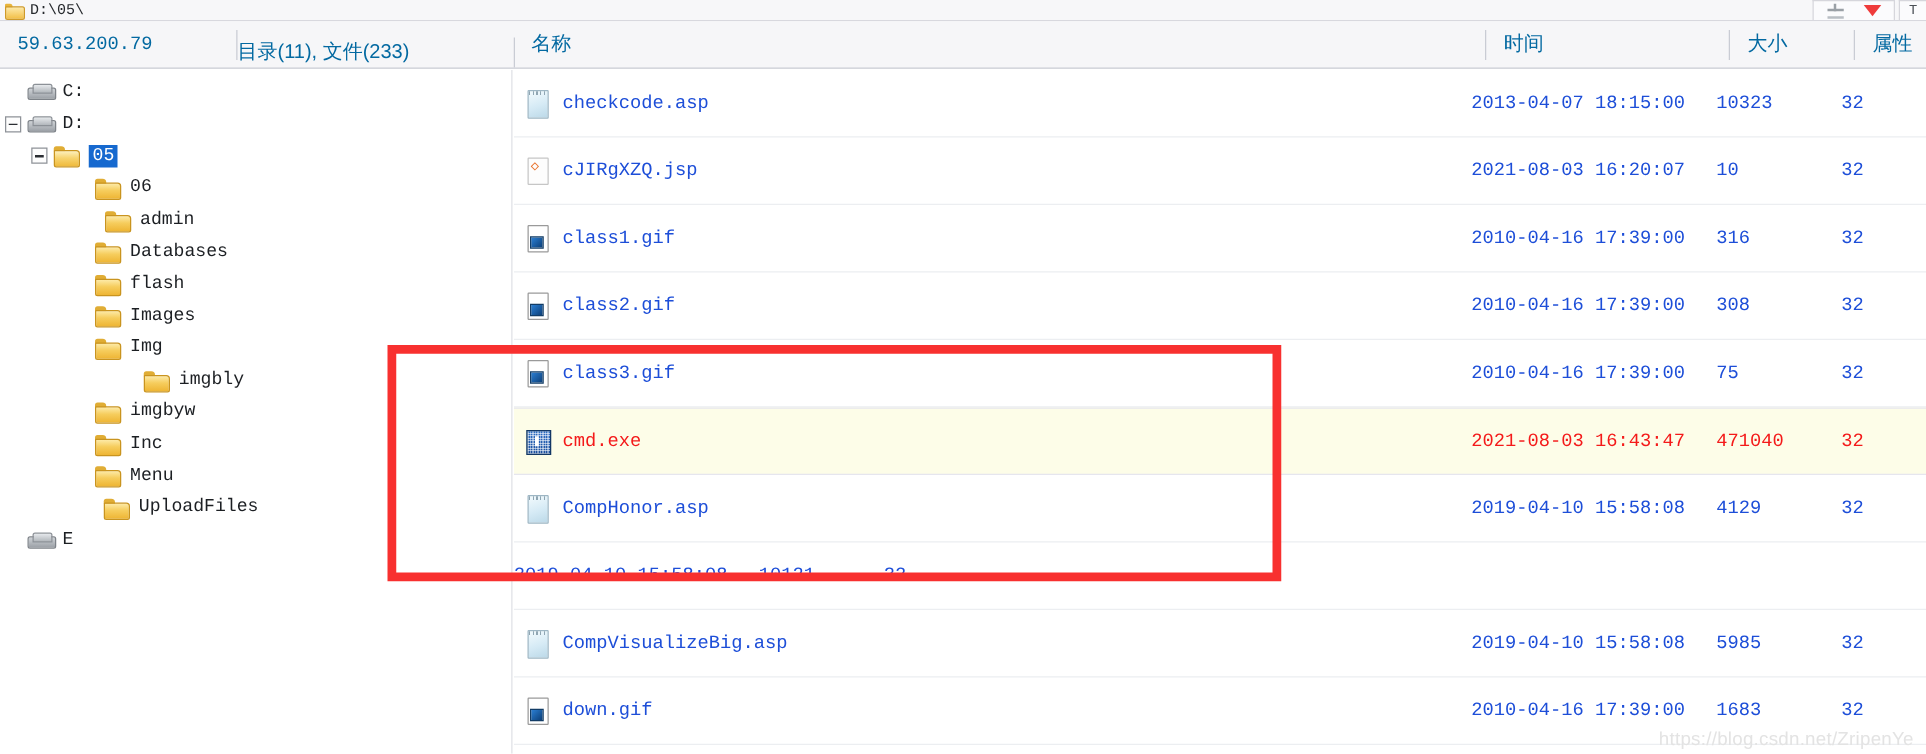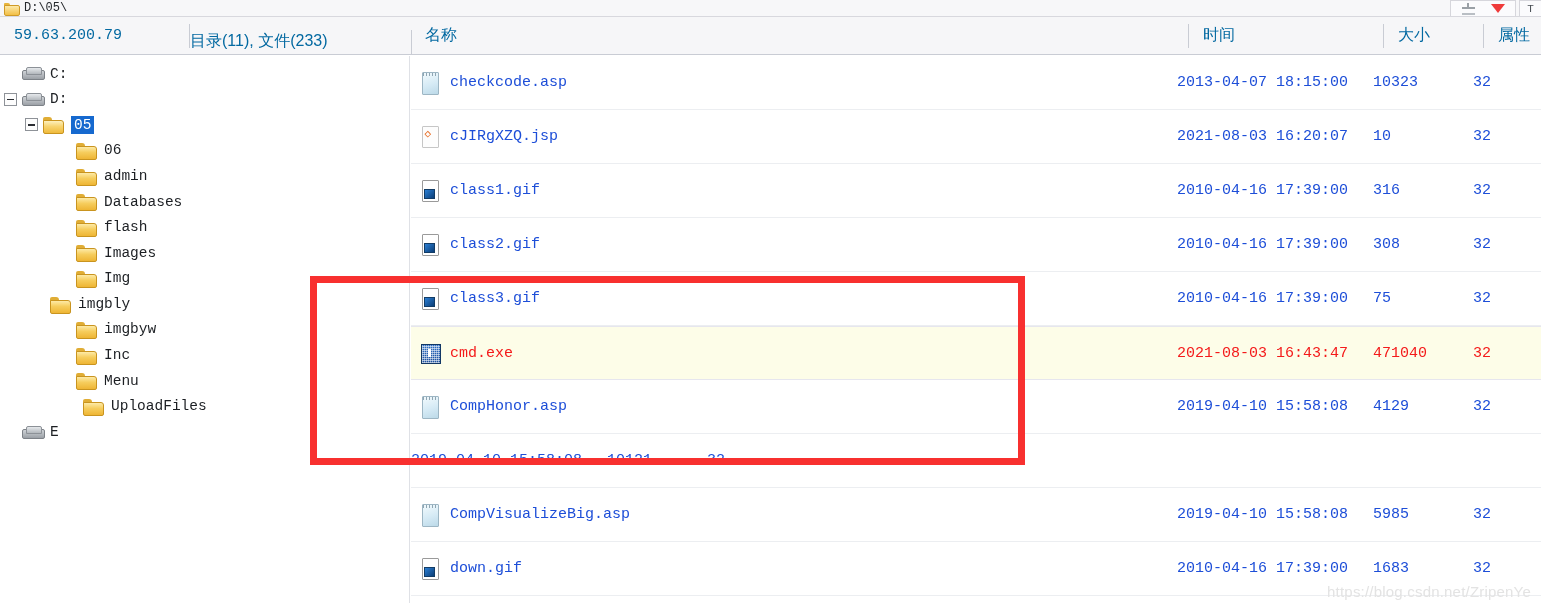--- a/index.html
+++ b/index.html
@@ -354,21 +354,21 @@
       <div class="tnode" style="padding-left: 25px;">
         <span class="expander"></span>
         <span class="fold-ic open"></span>
         <span class="tlabel sel">05</span>
       </div>
       <div class="tnode" style="padding-left: 58px;">
         <span class="expander none"></span>
         <span class="fold-ic"></span>
         <span class="tlabel">06</span>
       </div>
-      <div class="tnode" style="padding-left: 58px;">
+      <div class="tnode" style="padding-left: 58px; margin-left: 8px;">
         <span class="expander none"></span>
         <span class="fold-ic"></span>
         <span class="tlabel">admin</span>
       </div>
       <div class="tnode" style="padding-left: 58px;">
         <span class="expander none"></span>
         <span class="fold-ic"></span>
         <span class="tlabel">Databases</span>
       </div>
       <div class="tnode" style="padding-left: 58px;">
@@ -379,21 +379,21 @@
       <div class="tnode" style="padding-left: 58px;">
         <span class="expander none"></span>
         <span class="fold-ic"></span>
         <span class="tlabel">Images</span>
       </div>
       <div class="tnode" style="padding-left: 58px;">
         <span class="expander none"></span>
         <span class="fold-ic"></span>
         <span class="tlabel">Img</span>
       </div>
-      <div class="tnode" style="padding-left: 32px;">
+      <div class="tnode" style="padding-left: 53px; margin-left: 44px;">
         <span class="expander none"></span>
         <span class="fold-ic"></span>
         <span class="tlabel">imgbly</span>
       </div>
       <div class="tnode" style="padding-left: 58px;">
         <span class="expander none"></span>
         <span class="fold-ic"></span>
         <span class="tlabel">imgbyw</span>
       </div>
       <div class="tnode" style="padding-left: 58px;">

